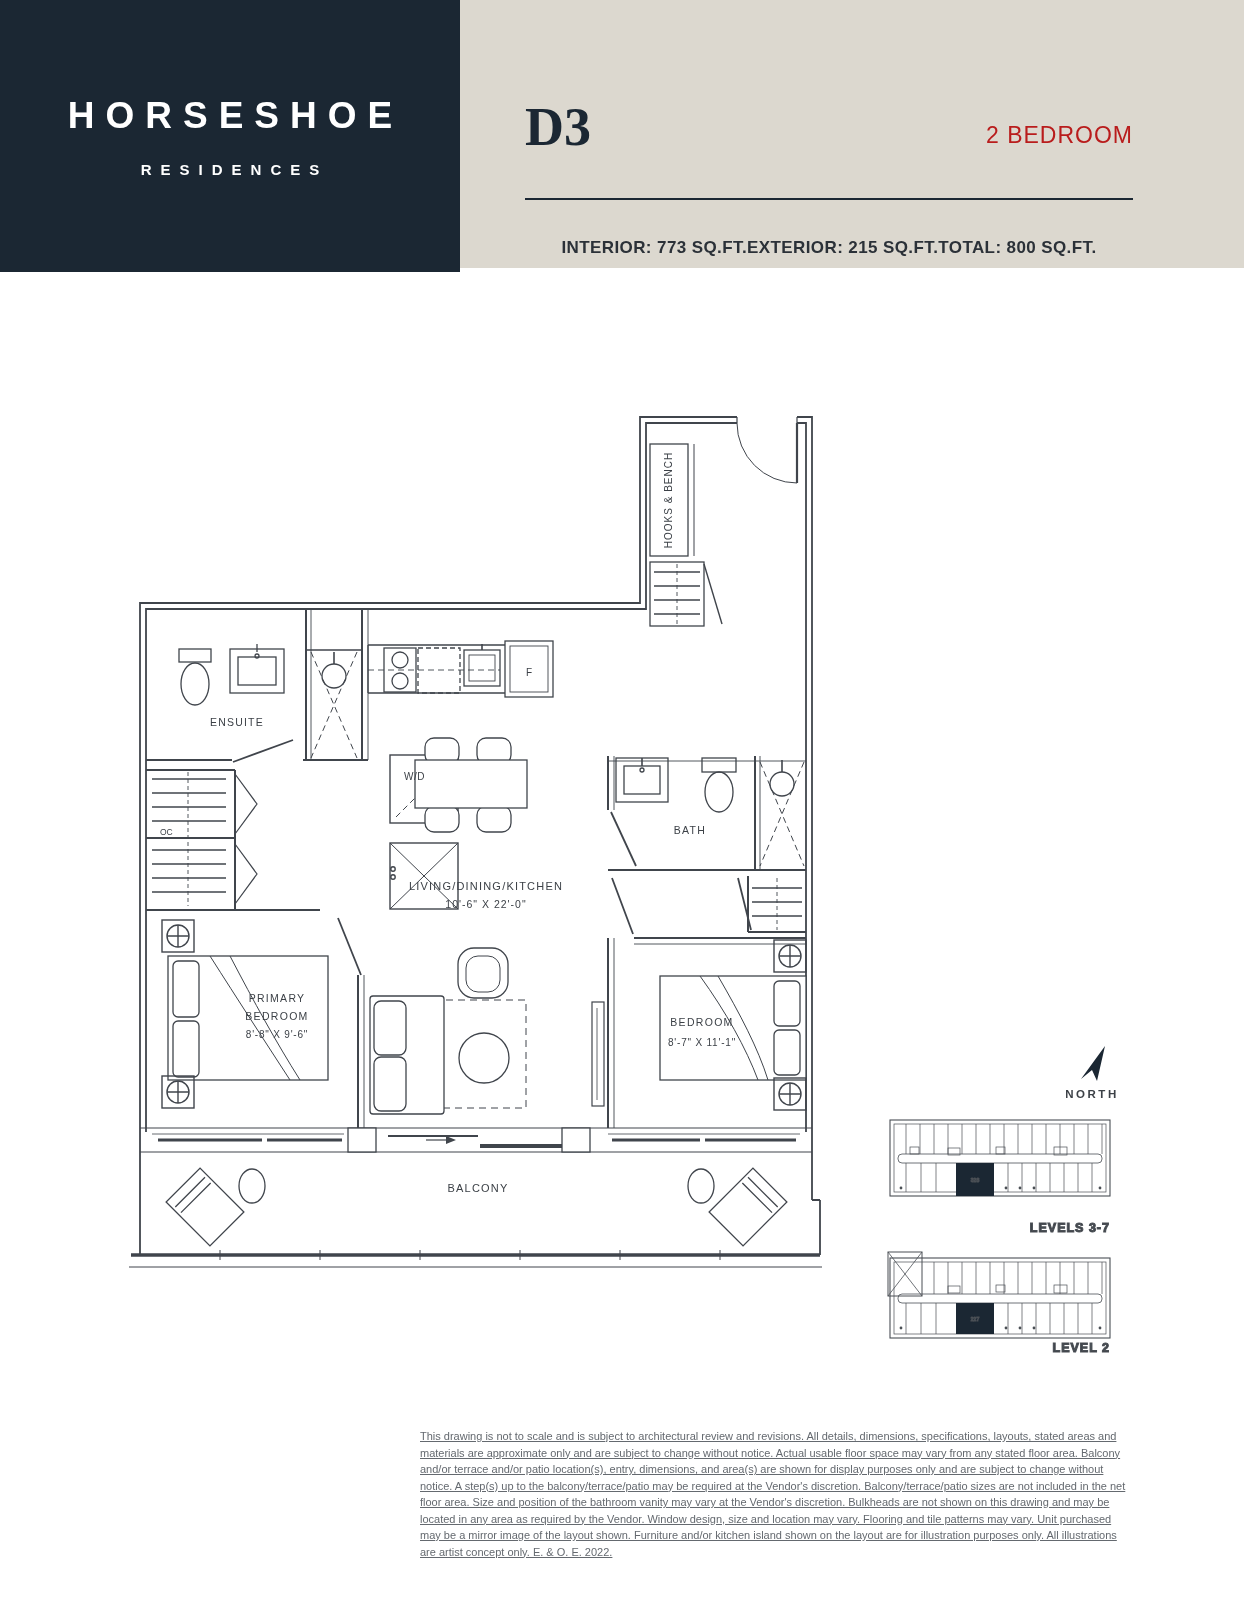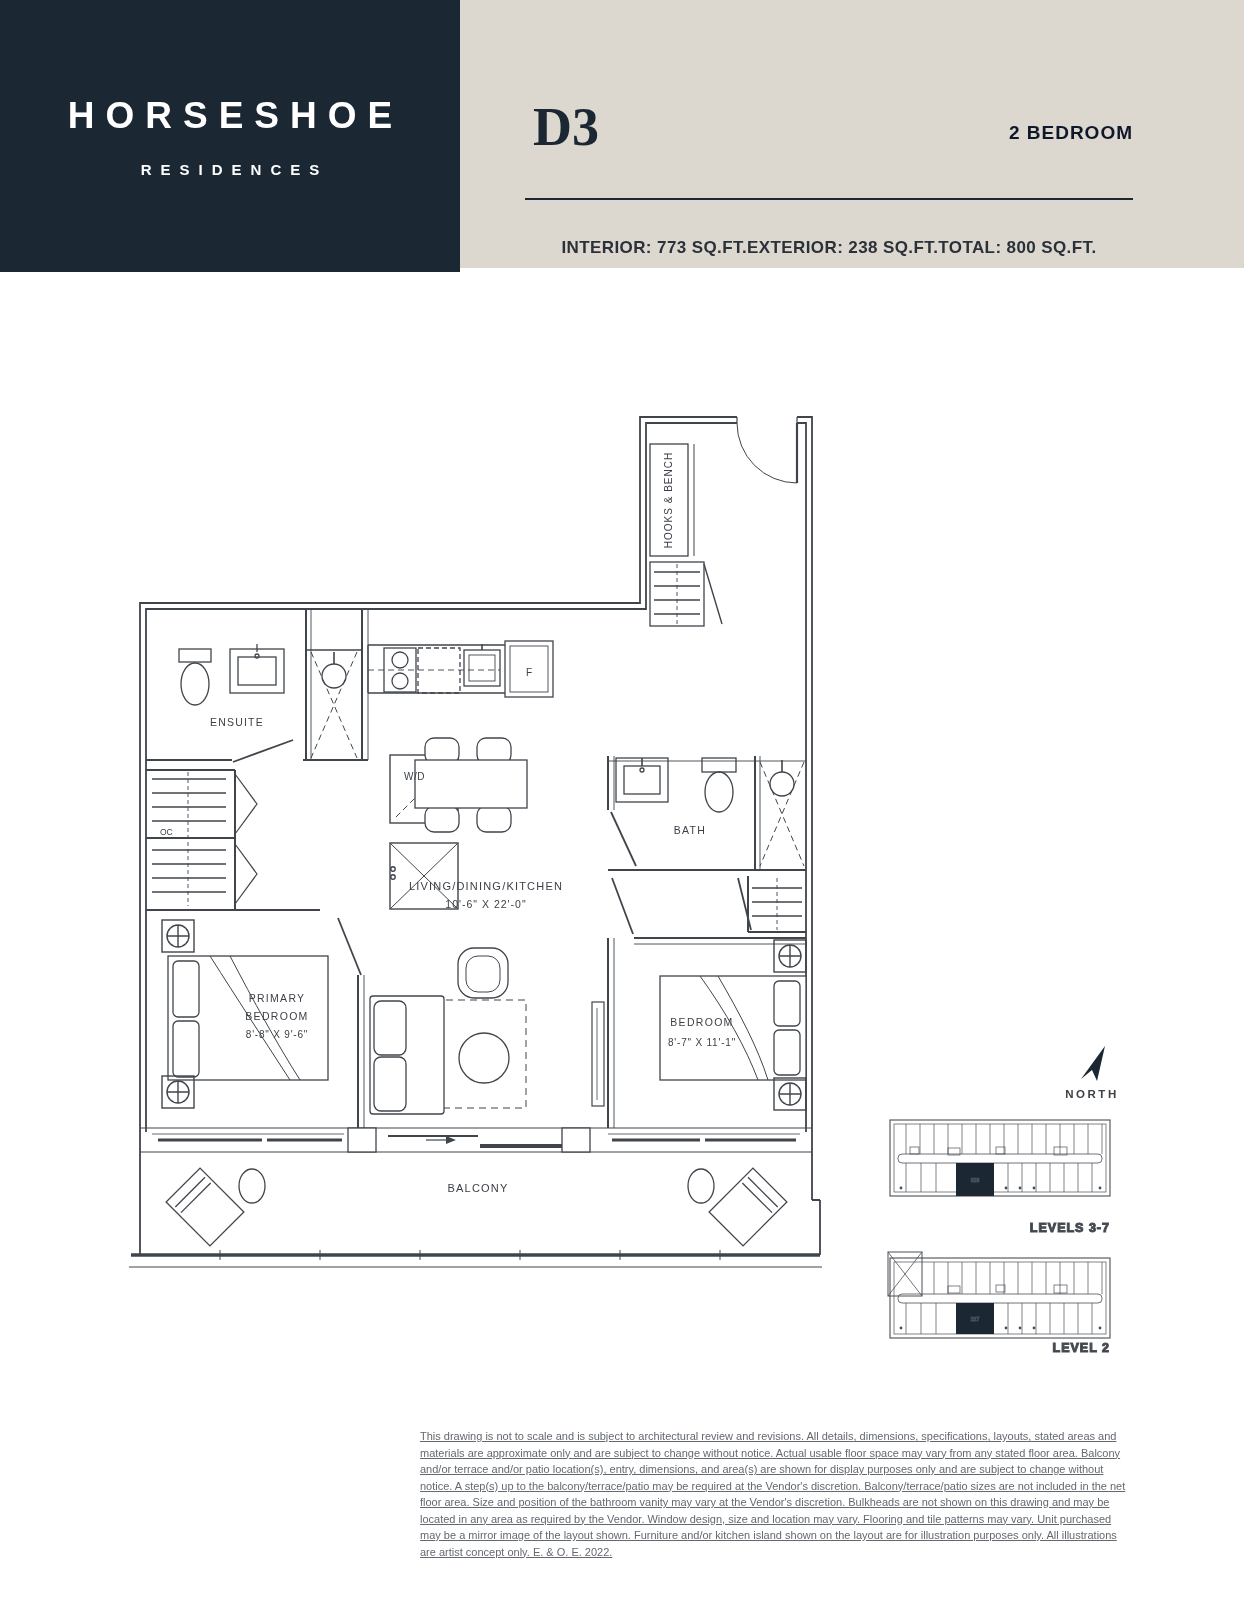--- a/index.html
+++ b/index.html
@@ -5,23 +5,23 @@
   html,body{margin:0;padding:0;}
   body{width:1244px;height:1600px;position:relative;background:#ffffff;
        font-family:"Liberation Sans",sans-serif;}
   .topband{position:absolute;left:0;top:0;width:1244px;height:268px;background:#dcd8cf;}
   .logo-box{position:absolute;left:0;top:0;width:460px;height:272px;background:#1b2733;
             display:flex;flex-direction:column;align-items:center;justify-content:center;}
   .brand-name{color:#ffffff;font-size:37px;font-weight:700;letter-spacing:11px;text-indent:11px;}
   .brand-sub{color:#ffffff;font-size:15px;font-weight:600;letter-spacing:9px;text-indent:9px;margin-top:24px;}
   .header-right{position:absolute;left:525px;top:0;width:608px;height:268px;}
   .unit-title{position:absolute;left:0;top:100px;font-family:"Liberation Serif",serif;
-              font-weight:700;font-size:54px;color:#1b2733;line-height:1;margin-left:8px;}
-  .unit-type{position:absolute;right:0;top:122px;font-size:19px;font-weight:700;
-             letter-spacing:1px;color:#0f172a;}
+              font-weight:700;font-size:54px;color:#1b2733;line-height:1;}
+  .unit-type{position:absolute;right:0;top:122px;font-size:23px;font-weight:400;
+             letter-spacing:1px;color:#b91c1c;}
   .header-rule{position:absolute;left:0;right:0;top:198px;border-top:2px solid #1b2733;}
   .stats{position:absolute;left:0;right:0;top:238px;display:flex;justify-content:center;
          font-size:17px;font-weight:700;letter-spacing:.4px;color:#2b3138;}
   .plan-svg{position:absolute;left:0;top:0;width:1244px;height:1600px;}
   svg text{font-family:"Liberation Sans",sans-serif;fill:#3c4147;}
   .disclaimer{position:absolute;left:420px;top:1428px;width:712px;font-size:11px;
               line-height:16.5px;color:#64696f;text-decoration:underline;}
 </style>
 </head>
 <body>
@@ -30,21 +30,21 @@
   <div class="logo-box">
     <div class="brand-name">HORSESHOE</div>
     <div class="brand-sub">RESIDENCES</div>
   </div>
   <div class="header-right">
     <div class="unit-title">D3</div>
     <div class="unit-type">2 BEDROOM</div>
     <div class="header-rule"></div>
     <div class="stats">
       <span>INTERIOR: 773 SQ.FT.</span>
-      <span>EXTERIOR: 238 SQ.FT.</span>
+      <span>EXTERIOR: 215 SQ.FT.</span>
       <span>TOTAL: 800 SQ.FT.</span>
     </div>
   </div>
 </div>
 
 <svg class="plan-svg" viewBox="0 0 1244 1600">
 
   <g stroke="#40454c" fill="none" stroke-width="1.8">
     <path d="M140,1132 L140,603 L640,603 L640,417 L737,417 M797,417 L812,417 L812,1132"></path>
     <path d="M146,1132 L146,609 L646,609 L646,423 L737,423 M797,423 L806,423 L806,1132"></path>

